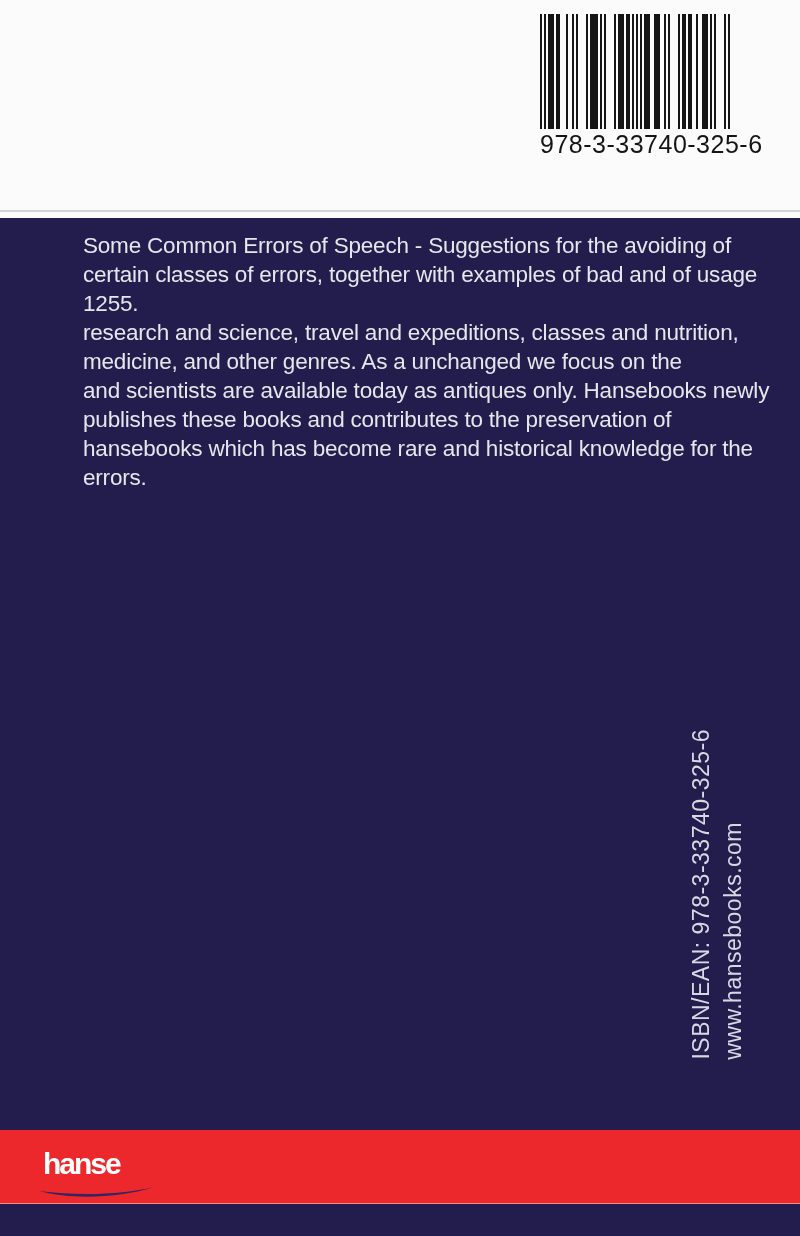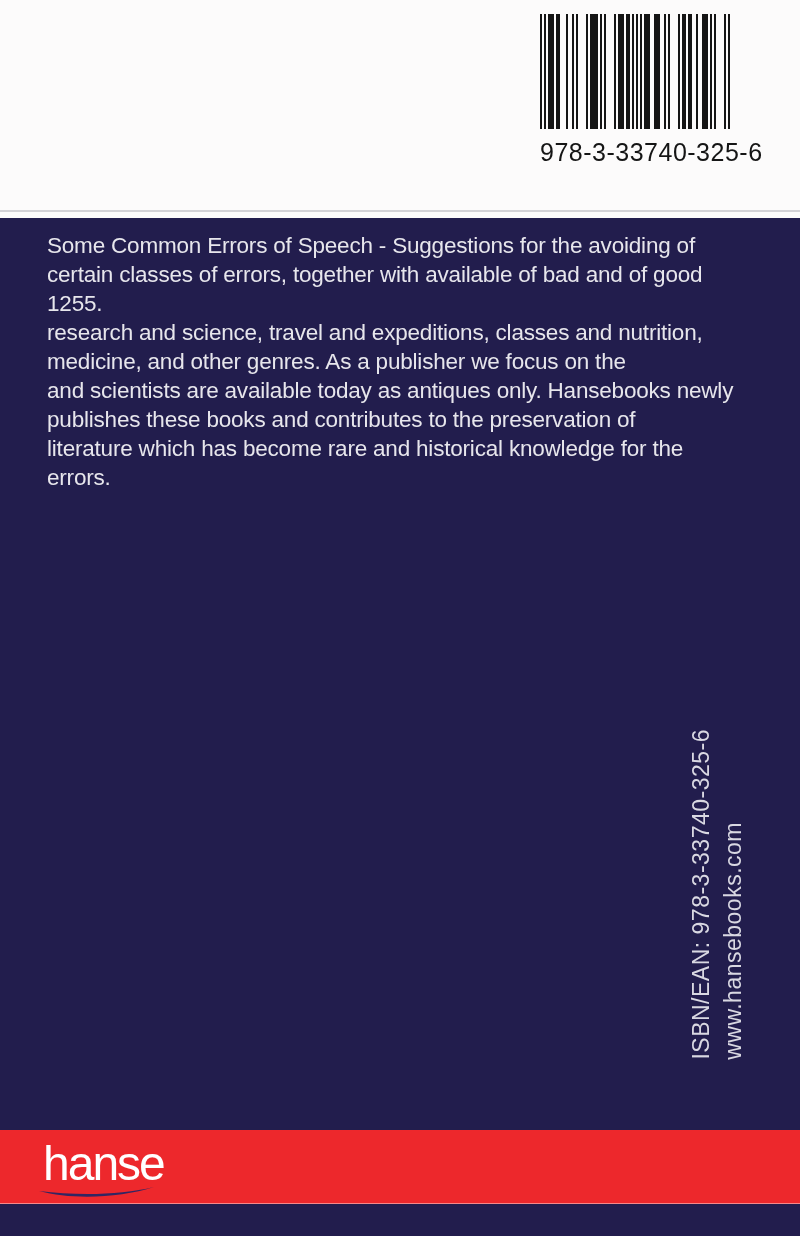--- a/index.html
+++ b/index.html
@@ -33,36 +33,36 @@
   .barcode{
     position:absolute;left:540px;top:14px;width:192px;
   }
   .barcode-bars{
     display:flex;flex-direction:row;height:115px;width:190px;
   }
   .barcode-bars i{display:block;width:2px;height:100%;}
   .barcode-bars i.on{background:var(--barcode-ink);}
   .barcode-bars i.off{background:transparent;}
   .barcode-number{
-    margin-top:9px;width:190px;text-align:right;
+    margin-top:1px;width:190px;text-align:right;
     font-size:25px;letter-spacing:.5px;color:var(--barcode-ink);
     white-space:nowrap;
   }
 
   
   .main-band{
     position:absolute;left:0;top:218px;width:800px;height:912px;
     background:var(--navy);
   }
   .book-description{
     position:absolute;left:47px;top:13px;
     color:var(--body-text);
     font-size:22.5px;line-height:29px;letter-spacing:-.2px;
   }
-  .book-description .line{white-space:pre;}
+  .book-description .line{white-space:pre;margin-left:36px;}
 
   .vert{
     position:absolute;
     writing-mode:vertical-rl;
     transform:rotate(180deg);
     font-size:23px;line-height:1.26;
     color:var(--vert-text);
     white-space:nowrap;
     letter-spacing:.5px;
   }
@@ -76,21 +76,21 @@
   }
   .brand-band .hairline{
     position:absolute;left:0;right:0;bottom:0;height:1px;
     background:rgba(255,255,255,.45);
   }
   .logo{
     position:absolute;left:43px;top:15px;width:130px;height:56px;
   }
   .logo-text{
     display:block;
-    font-size:48px;font-weight:400;line-height:38px;
+    font-size:30px;font-weight:700;line-height:38px;
     letter-spacing:-2px;color:#ffffff;
   }
   .swoosh{
     position:absolute;left:-5px;top:40px;width:118px;height:14px;
   }
 
   
   .bottom-band{
     position:absolute;left:0;top:1204px;width:800px;height:32px;
     background:var(--navy);
@@ -201,27 +201,27 @@
           <i class="on"></i>
         </div>
       <div class="barcode-number">978-3-33740-325-6</div>
     </div>
     <div class="edge-smudge"></div>
   </section>
 
   <section class="main-band">
     <div class="book-description">
         <div class="line">Some Common Errors of Speech - Suggestions for the avoiding of</div>
-        <div class="line">certain classes of errors, together with available of bad and of good</div>
+        <div class="line">certain classes of errors, together with examples of bad and of usage</div>
         <div class="line">1255.</div>
         <div class="line">research and science, travel and expeditions, classes and nutrition,</div>
-        <div class="line">medicine, and other genres. As a publisher we focus on the</div>
+        <div class="line">medicine, and other genres. As a unchanged we focus on the</div>
         <div class="line">and scientists are available today as antiques only. Hansebooks newly</div>
         <div class="line">publishes these books and contributes to the preservation of</div>
-        <div class="line">literature which has become rare and historical knowledge for the</div>
+        <div class="line">hansebooks which has become rare and historical knowledge for the</div>
         <div class="line">errors.</div>
       </div>
 
     <div class="vert vert-isbn">ISBN/EAN: 978-3-33740-325-6</div>
     <div class="vert vert-url">www.hansebooks.com</div>
   </section>
 
   <section class="brand-band">
     <div class="logo">
       <span class="logo-text">hanse</span>

